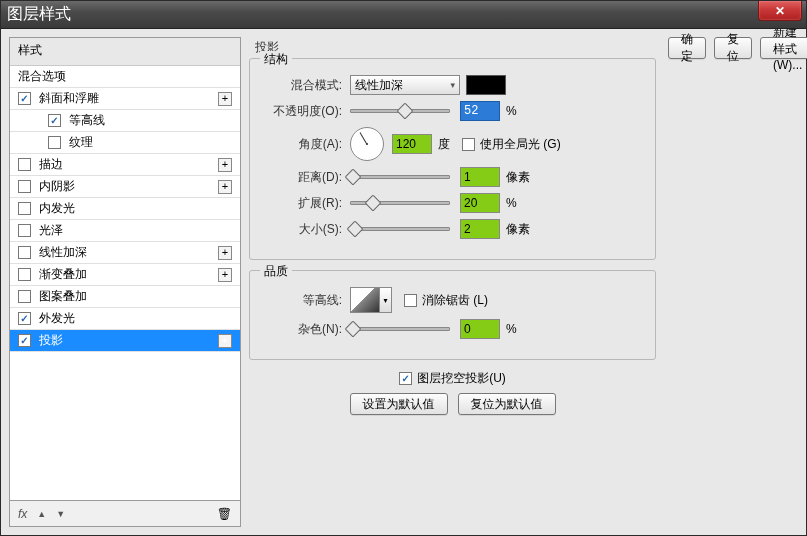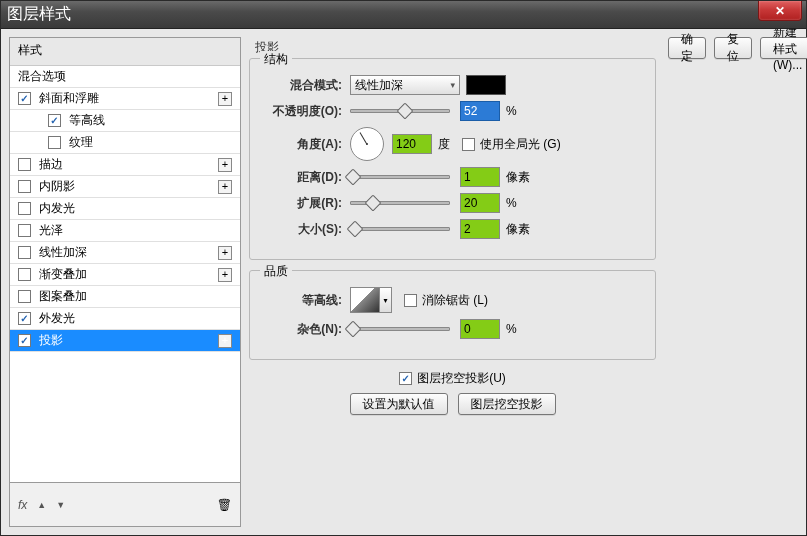--- a/index.html
+++ b/index.html
@@ -12,35 +12,35 @@
 .col-left { width: 232px; display: flex; flex-direction: column; }
 .styles-list { flex: 1; background: #fff; border: 1px solid #999; overflow: hidden; }
 .styles-header { background: #e8e8e8; padding: 4px 8px 6px; border-bottom: 1px solid #c9c9c9; }
 .styles-list .item { display: flex; align-items: center; height: 22px; padding: 0 8px; border-bottom: 1px solid #e0e0e0; position: relative; }
 .styles-list .item.sub { padding-left: 38px; }
 .styles-list .item.selected { background: #1a8cff; color: #fff; }
 .styles-list .item .chk { width: 13px; height: 13px; border: 1px solid #777; margin-right: 8px; background: #fff; display: inline-flex; align-items: center; justify-content: center; font-size: 10px; cursor:pointer;}
 .styles-list .item .chk.checked::after { content: "✓"; color: #2463b0; font-weight: bold; }
 .styles-list .item.selected .chk.checked::after { color: #2463b0; }
 .styles-list .item .plus { position: absolute; right: 8px; width: 14px; height: 14px; border: 1px solid #888; display: flex; align-items: center; justify-content: center; font-size: 11px; background: #f4f4f4; line-height: 1; cursor:pointer;}
-.styles-footer { height: 44px; border: 1px solid #999; border-top: none; background: #f0f0f0; display: flex; align-items: center; padding: 0 8px; gap: 10px; }
+.styles-footer { height: 26px; border: 1px solid #999; border-top: none; background: #f0f0f0; display: flex; align-items: center; padding: 0 8px; gap: 10px; }
 .styles-footer .icon { color: #555; font-style: italic; cursor:pointer;}
 .styles-footer .spacer { flex: 1; }
 .trash { cursor:pointer; }
 
 .col-mid { flex: 1; padding: 0 4px 0 0; }
 .section-title { margin: 2px 0 2px 6px; color: #333; }
 .fieldset { border: 1px solid #b8b8b8; border-radius: 3px; padding: 10px 14px 14px; margin-bottom: 10px; position: relative; }
 .fieldset .legend { position: absolute; top: -8px; left: 10px; background: #e8e8e8; padding: 0 4px; }
 .row { display: flex; align-items: center; margin: 6px 0; }
-.row-label { width: 86px; text-align: right; padding-right: 8px; color: #333; white-space: nowrap; font-weight: bold; }
+.row-label { width: 86px; text-align: right; padding-right: 8px; color: #333; white-space: nowrap; }
 .row .slider { width: 100px; height: 4px; background: #bbb; border: 1px solid #888; position: relative; margin-right: 10px; border-radius: 1px; }
 .row .slider .thumb { position: absolute; top: -5px; width: 12px; height: 12px; background: #e8e8e8; border: 1px solid #666; border-radius: 1.5px; transform: rotate(45deg); cursor:pointer;}
 .input-text { width: 40px; height: 20px; border: 1px solid #888; background: #84cc16; padding: 1px 3px; text-align: left; }
-.input-text.selected { background: #2c7bd6; color: #fff; border-color: #1a5da8; }
+.input-text.selected { background: #2c7bd6; color: #fff; border-color: #1a5da8; font-family: Liberation Mono, monospace; }
 .select { width: 110px; height: 20px; border: 1px solid #888; background: linear-gradient(#fff,#e0e0e0); display: flex; align-items: center; padding: 0 4px; justify-content: space-between; cursor:pointer;}
 .swatch { width: 40px; height: 20px; background: #000; border: 1px solid #555; margin-left: 6px; cursor:pointer;}
 .angle-dial { width: 34px; height: 34px; border: 1px solid #888; border-radius: 50%; background: #fff; position: relative; margin-right: 8px; cursor:pointer;}
 .angle-dial::after { content: ""; position: absolute; width: 14px; height: 1px; background: #333; top: 50%; left: 50%; transform-origin: left center; transform: rotate(-120deg); }
 .angle-dial::before { content:""; position:absolute; width:2px; height:2px; background:#333; border-radius:50%; top:50%; left:50%; margin:-1px 0 0 -1px;}
 .unit { margin-left: 6px; }
 .chkbox { width: 13px; height: 13px; border: 1px solid #777; margin-right: 5px; background: #fff; display: inline-flex; align-items: center; justify-content: center; font-size: 10px; cursor:pointer;}
 .chkbox.checked::after { content: "✓"; color: #2463b0; font-weight: bold; }
 .gloss-swatch { width: 30px; height: 26px; border: 1px solid #888; background: linear-gradient(135deg, #fff 0%, #fff 45%, #888 45%, #333 100%); cursor:pointer; }
 .gloss-combo { width: 12px; height: 26px; border: 1px solid #888; border-left: none; background: linear-gradient(#fff,#ddd); display:flex; align-items:center; justify-content:center; font-size:8px; cursor:pointer;}
@@ -224,21 +224,21 @@
       <div class="row" style="justify-content:center">
         <span class="chkbox checked"></span>
         <span>图层挖空投影(U)</span>
       </div>
 
       <div class="btn-row">
         <div class="btn">
             <span>设置为默认值</span>
           </div>
         <div class="btn">
-            <span>图层挖空投影</span>
+            <span>复位为默认值</span>
           </div>
       </div>
     </div>
 
     <div class="col-right">
       <div class="btn">
           <span>确定</span>
         </div>
       <div class="btn">
           <span>复位</span>

